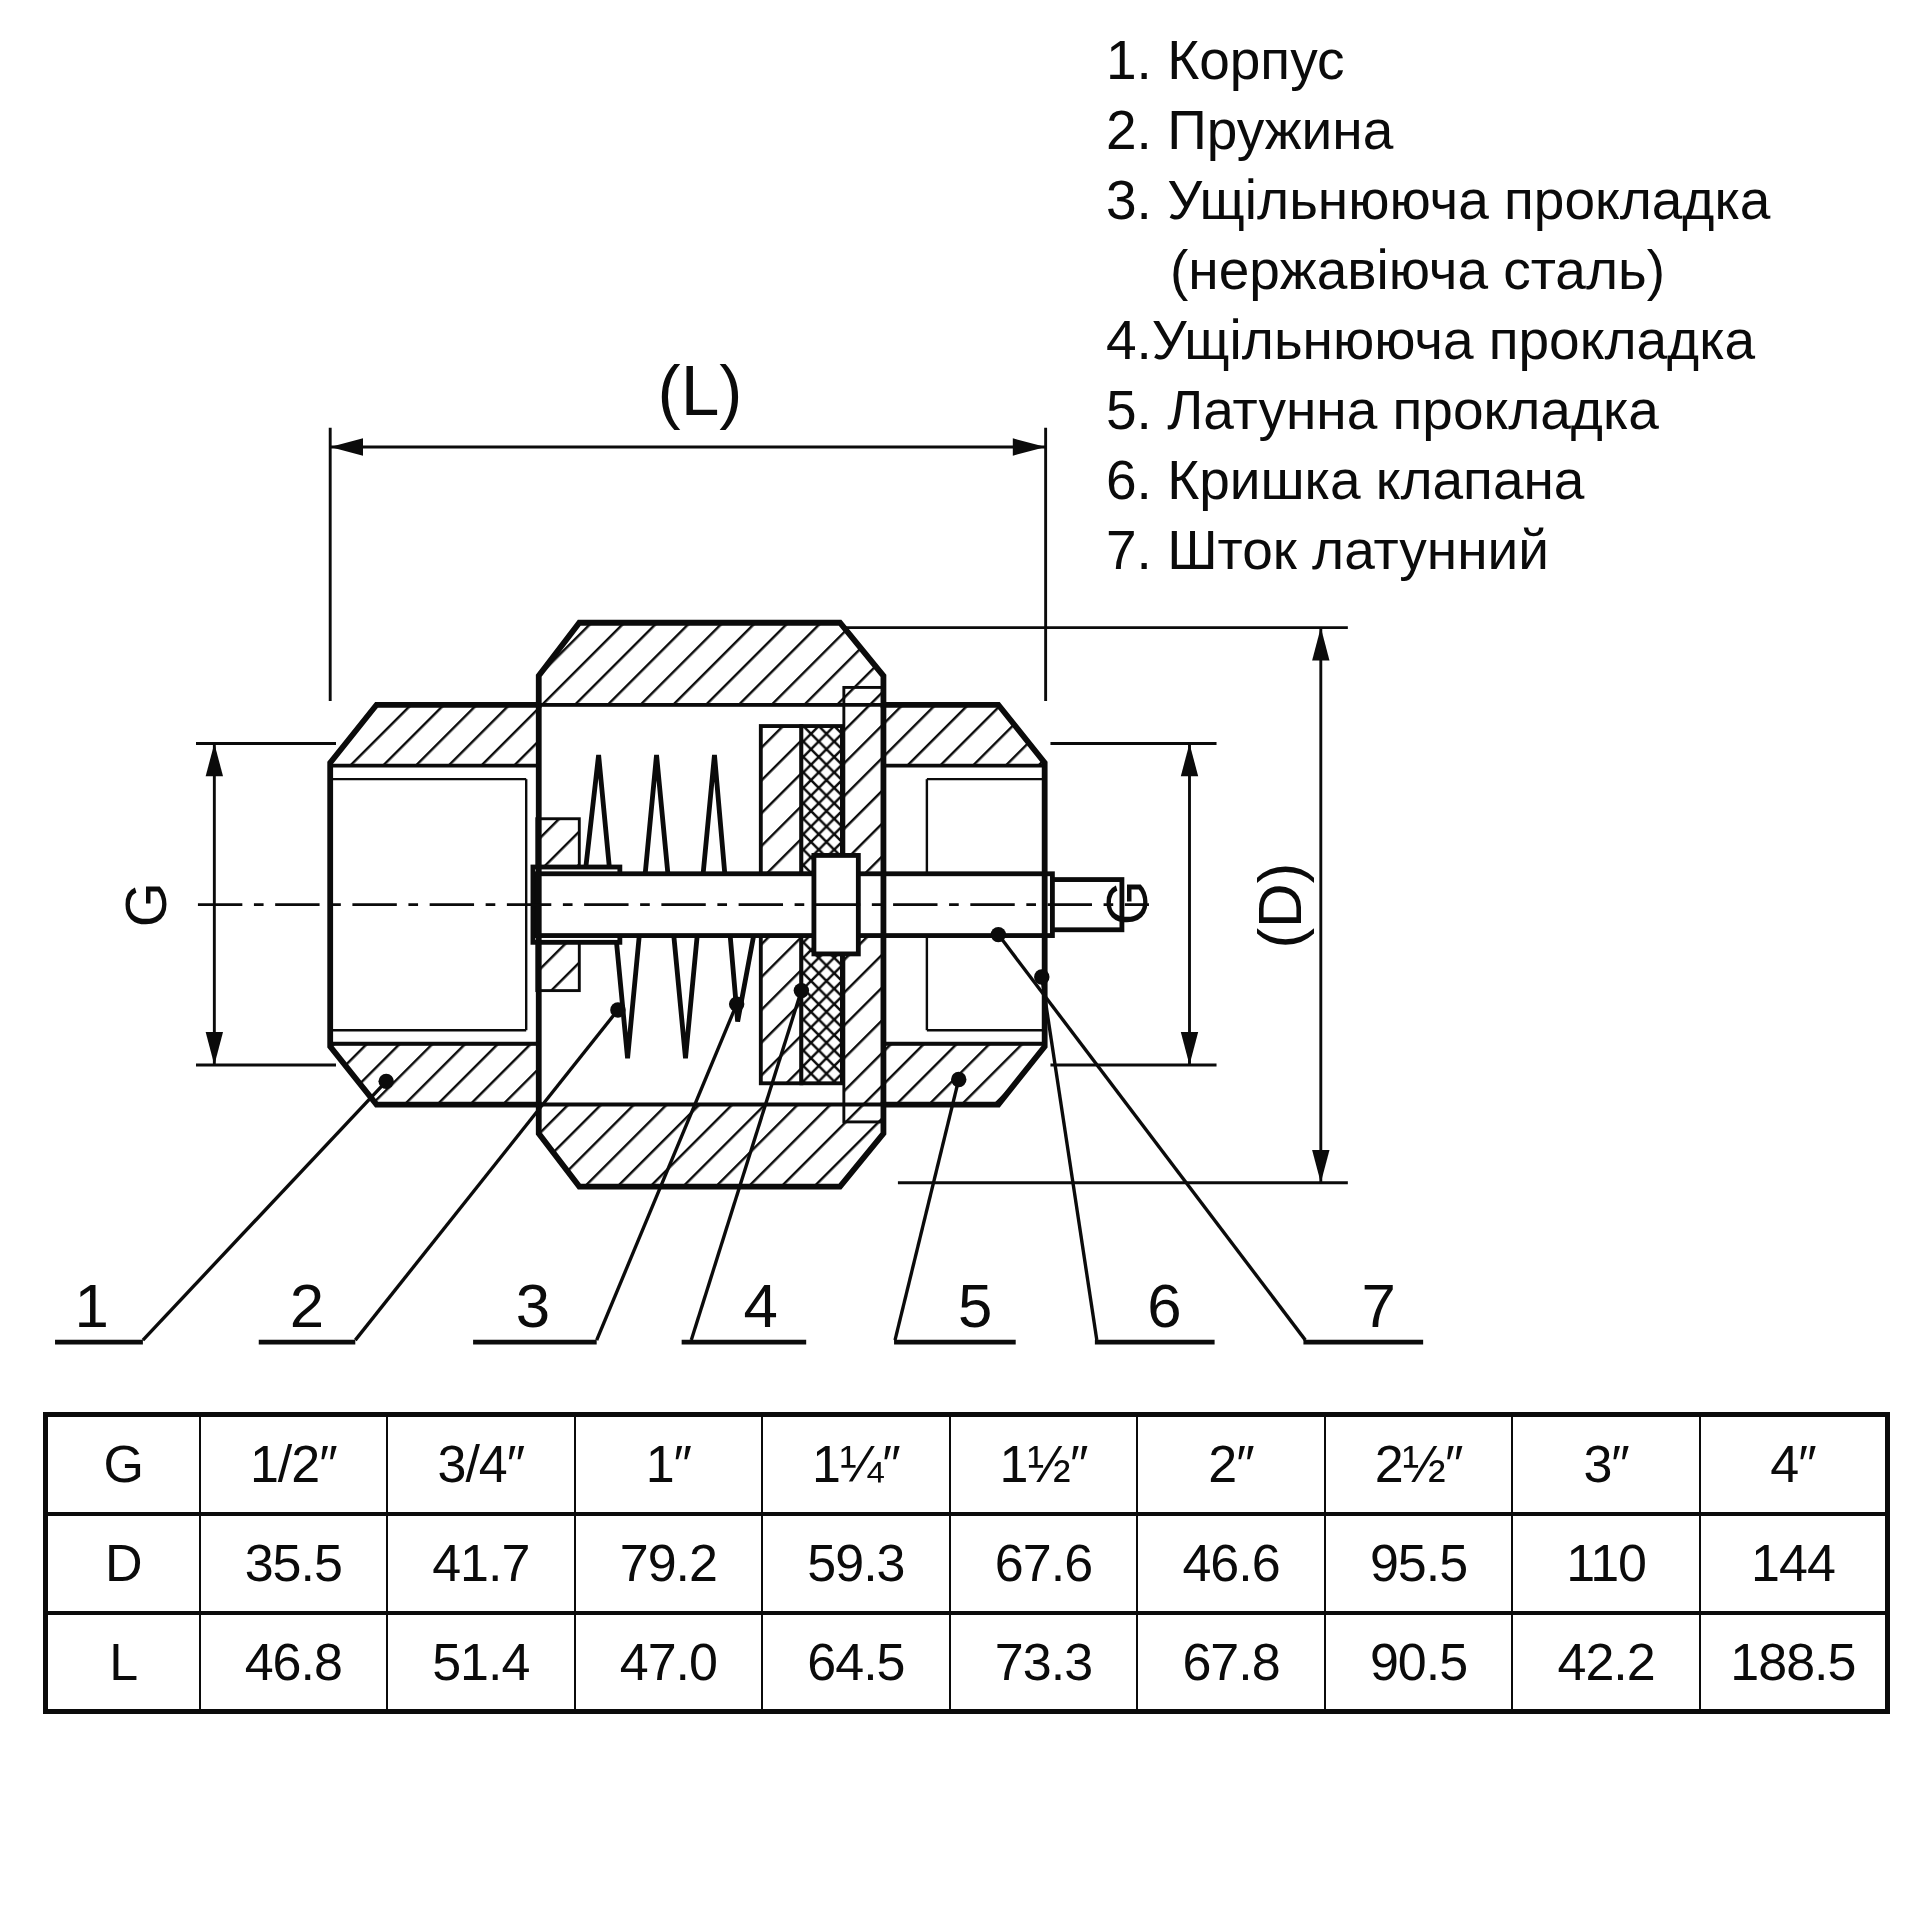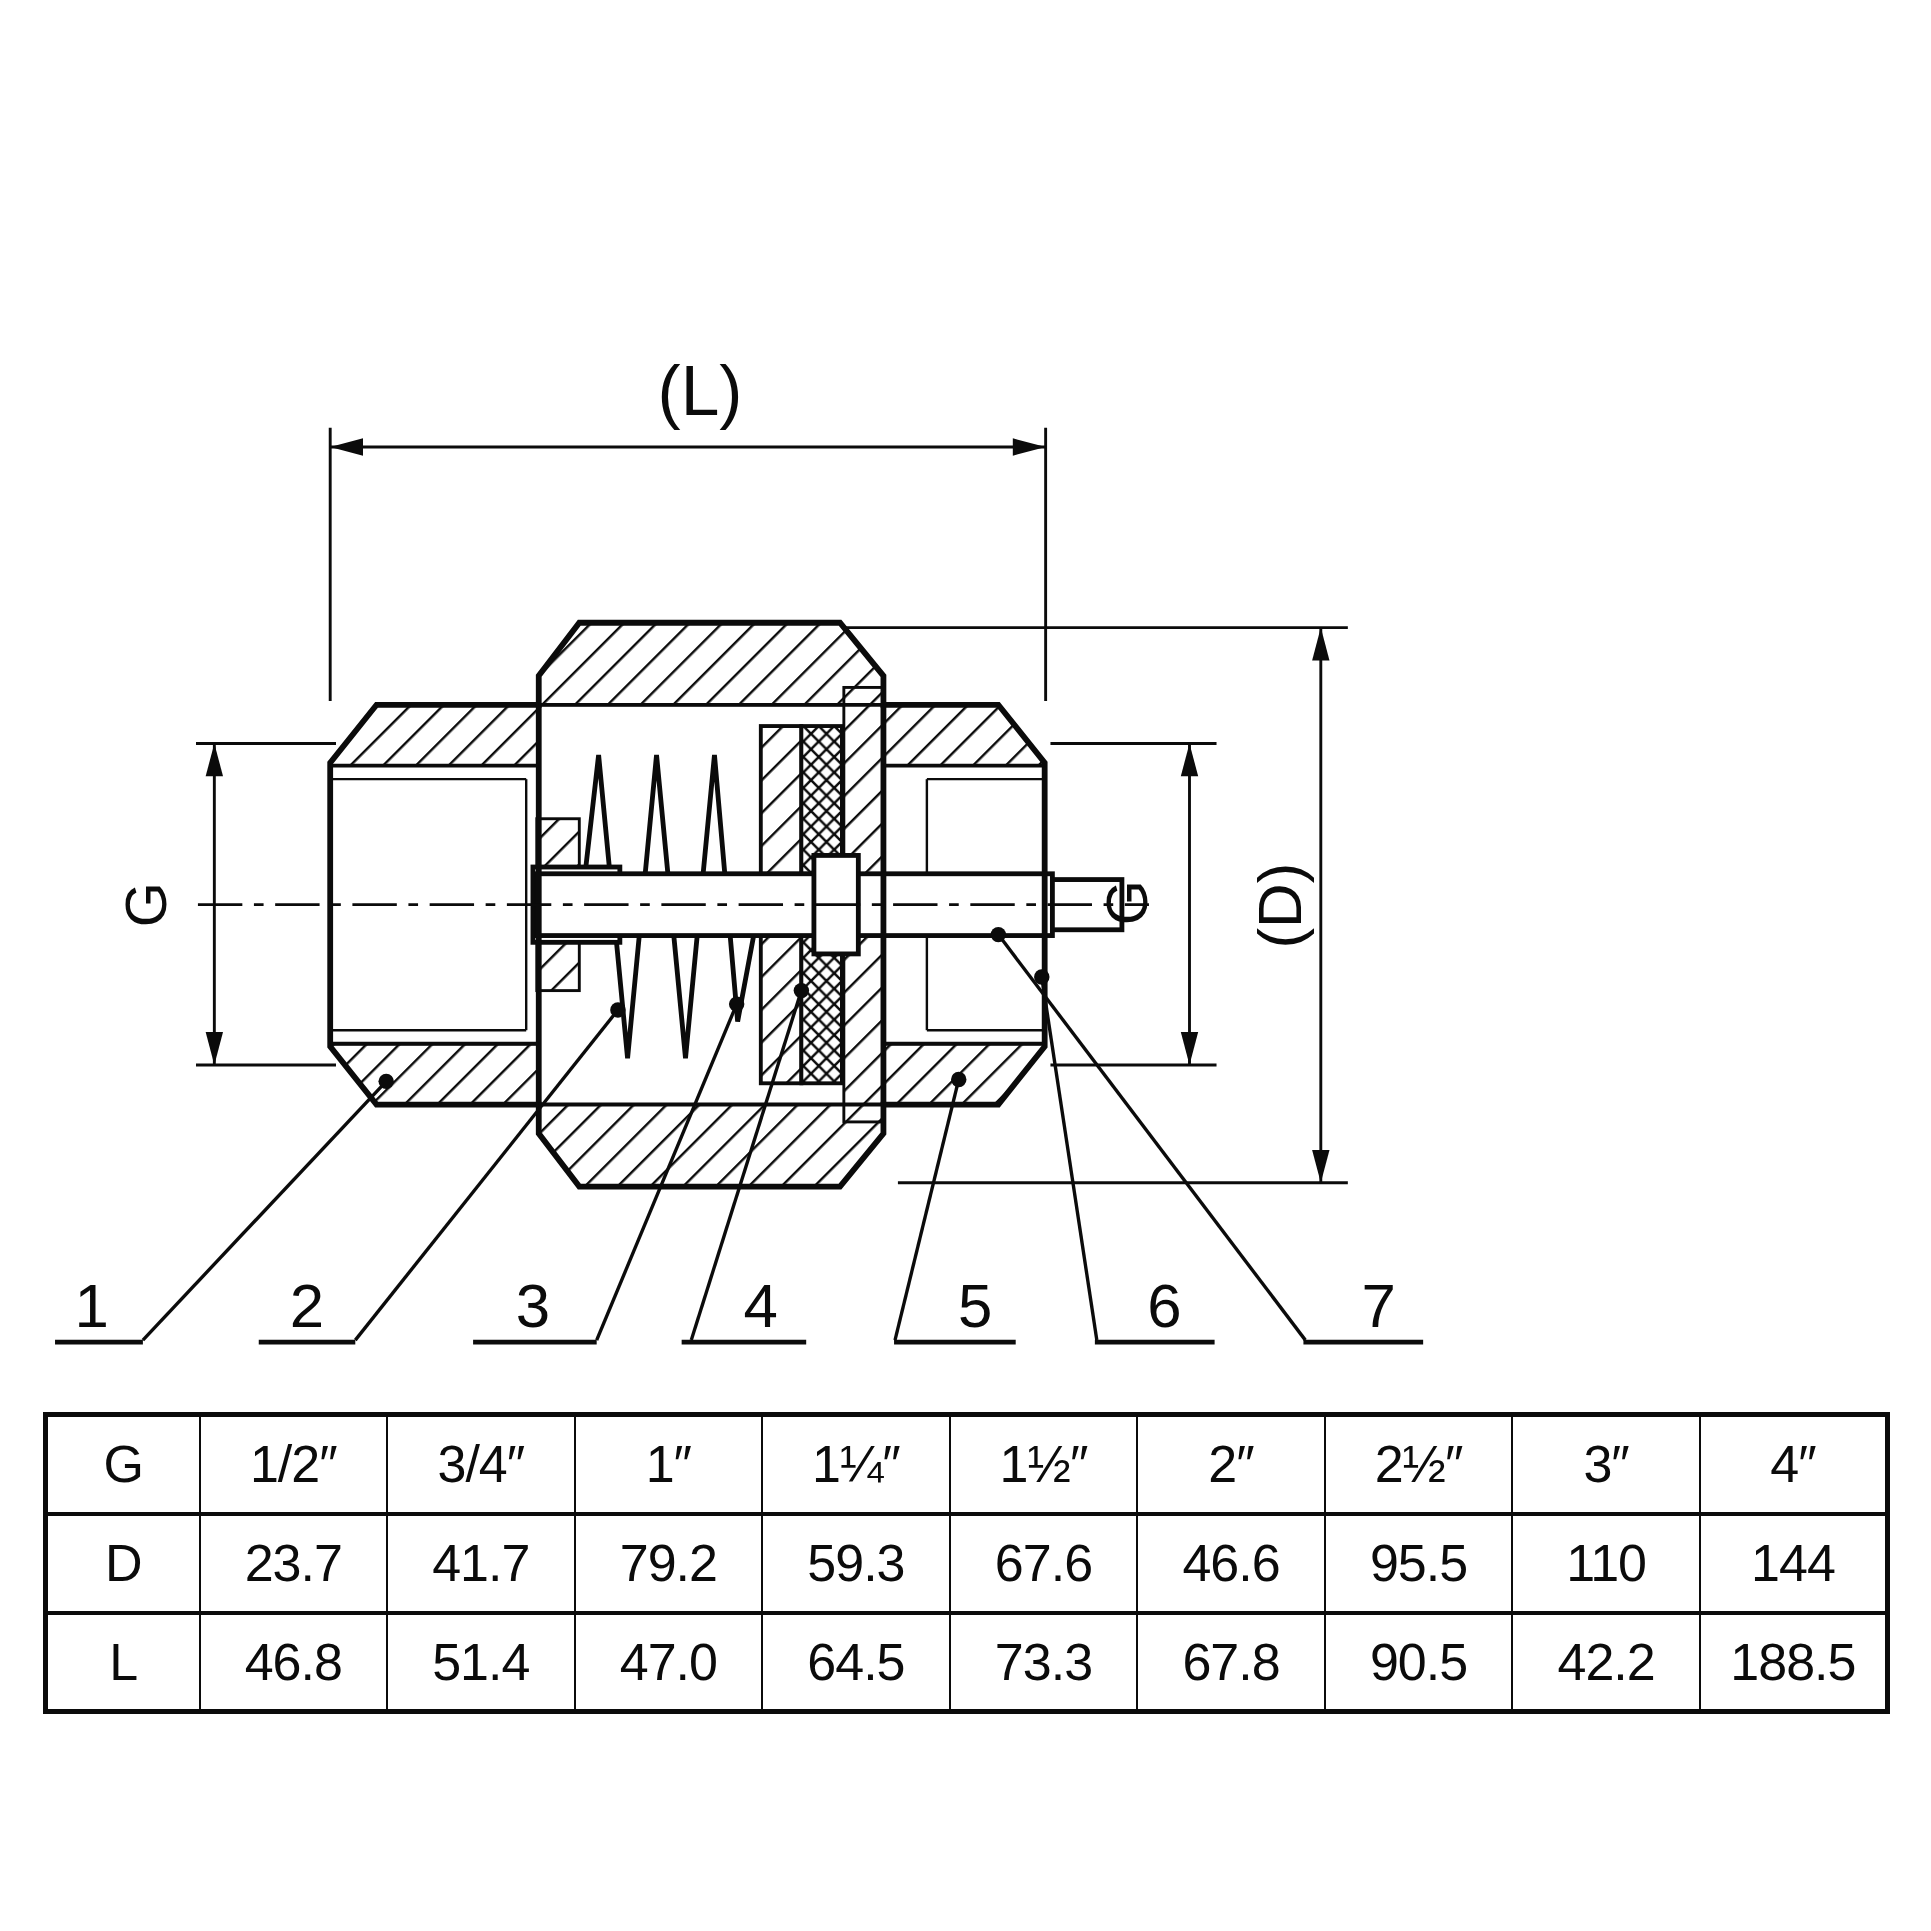--- a/index.html
+++ b/index.html
@@ -159,20 +159,30 @@
       <text class="svgtext" x="95" y="1374" font-size="64" text-anchor="middle">1</text>
       <text class="svgtext" x="318" y="1374" font-size="64" text-anchor="middle">2</text>
       <text class="svgtext" x="552" y="1374" font-size="64" text-anchor="middle">3</text>
       <text class="svgtext" x="788" y="1374" font-size="64" text-anchor="middle">4</text>
       <text class="svgtext" x="1010" y="1374" font-size="64" text-anchor="middle">5</text>
       <text class="svgtext" x="1206" y="1374" font-size="64" text-anchor="middle">6</text>
       <text class="svgtext" x="1428" y="1374" font-size="64" text-anchor="middle">7</text>
     </g>
   </svg>
 
+  <div id="legend">
+    <div class="legend-line">1. Корпус</div>
+    <div class="legend-line">2. Пружина</div>
+    <div class="legend-line">3. Ущільнююча прокладка</div>
+    <div class="legend-line cont">(нержавіюча сталь)</div>
+    <div class="legend-line">4.Ущільнююча прокладка</div>
+    <div class="legend-line">5. Латунна прокладка</div>
+    <div class="legend-line">6. Кришка клапана</div>
+    <div class="legend-line">7. Шток латунний</div>
+  </div>
 
   <table id="size-table">
     <colgroup>
       <col style="width:154px">
       <col>
         <col>
         <col>
         <col>
         <col>
         <col>
@@ -188,21 +198,21 @@
         <td>1″</td>
         <td>1¼″</td>
         <td>1½″</td>
         <td>2″</td>
         <td>2½″</td>
         <td>3″</td>
         <td>4″</td>
       </tr>
       <tr>
         <td>D</td>
-        <td>23.7</td>
+        <td>35.5</td>
         <td>41.7</td>
         <td>79.2</td>
         <td>59.3</td>
         <td>67.6</td>
         <td>46.6</td>
         <td>95.5</td>
         <td>110</td>
         <td>144</td>
       </tr>
       <tr>

